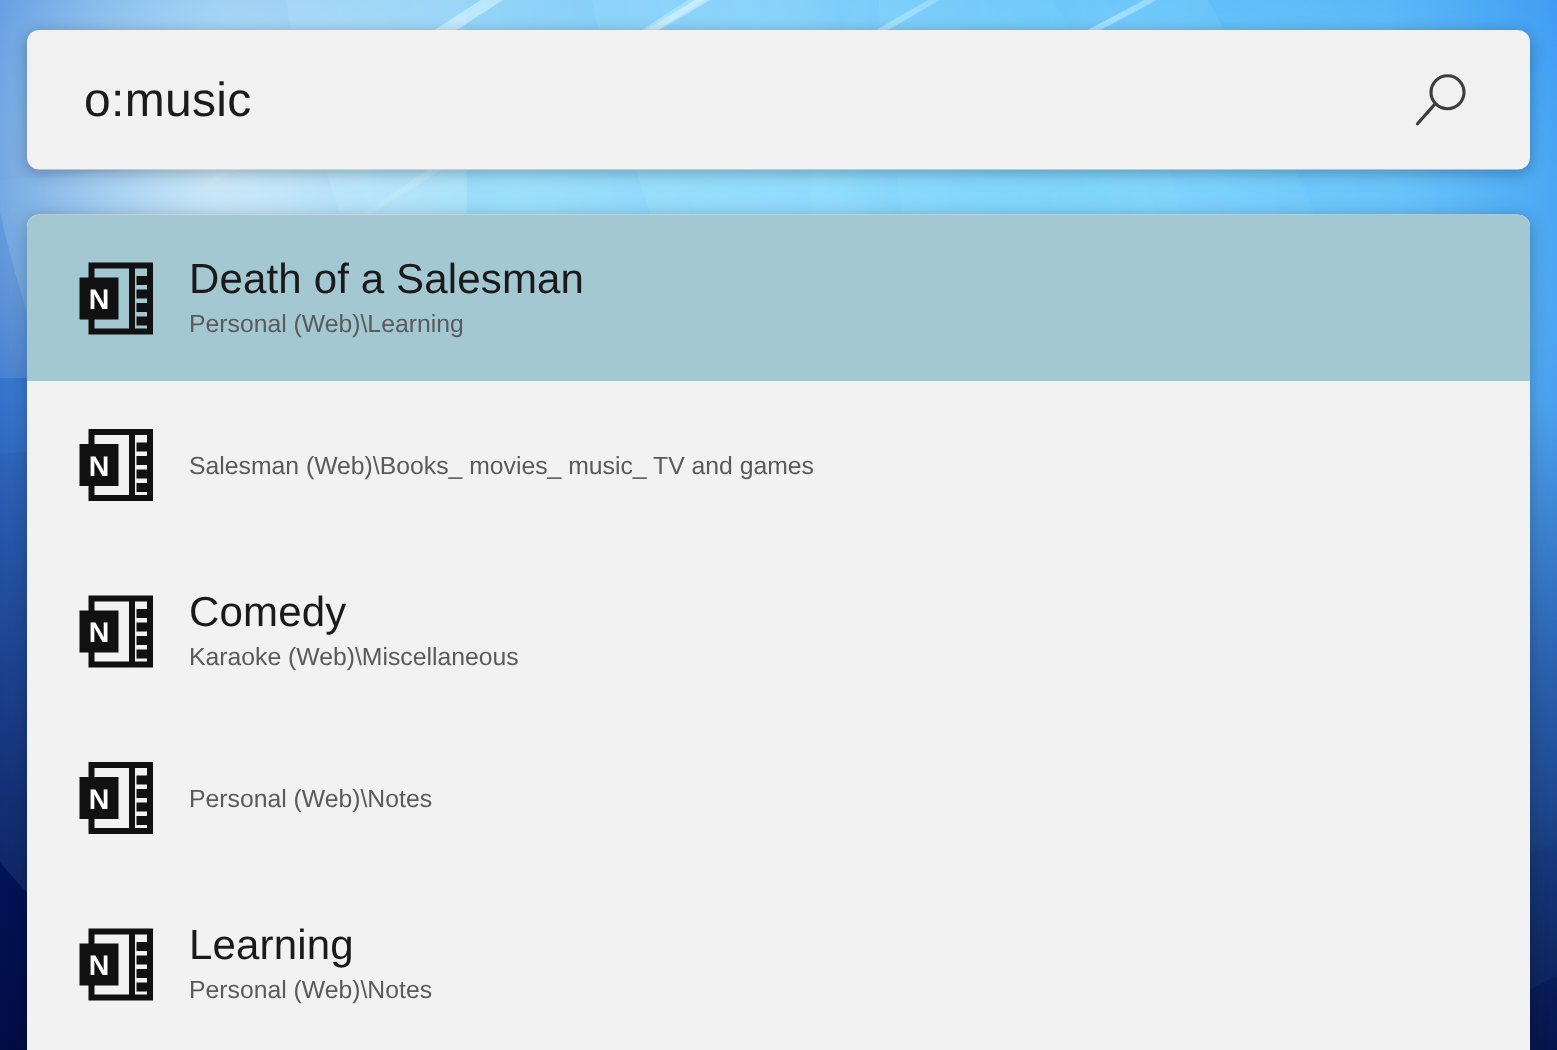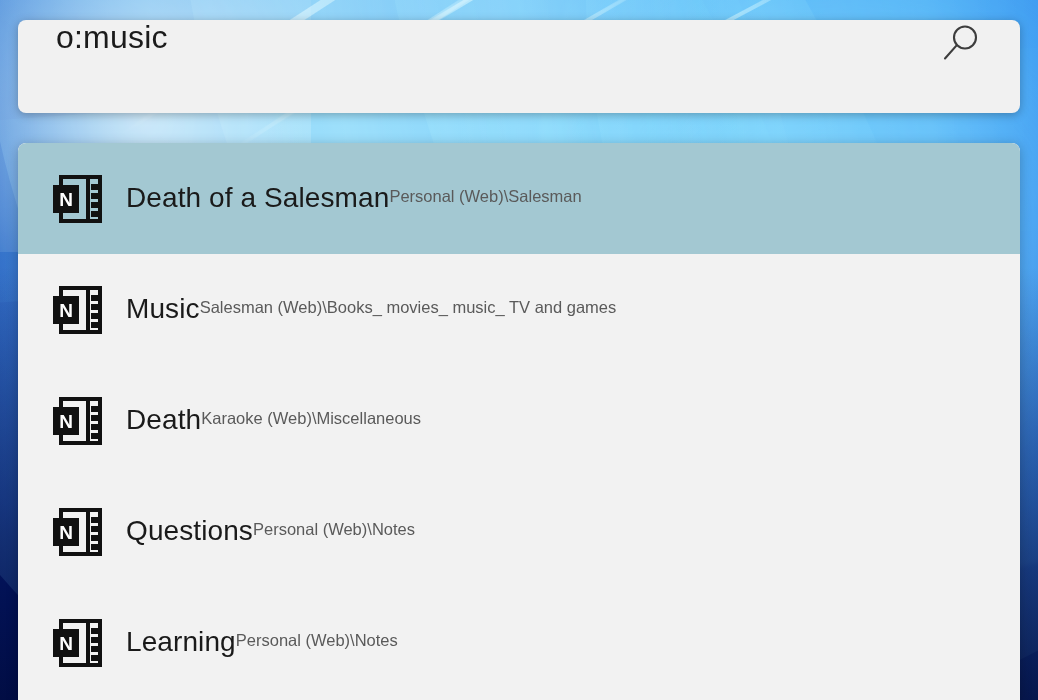--- a/index.html
+++ b/index.html
@@ -83,20 +83,21 @@
 
   
   .search-box {
     position: absolute;
     left: 18px; top: 20px;
     width: 1002px; height: 93px;
     background: #f1f1f1;
     border-radius: 8px;
     box-shadow: 0 2px 10px rgba(0,0,0,0.28);
     display: flex;
+    align-items: center;
     box-sizing: border-box;
     padding: 0 30px 0 38px;
   }
   .search-value {
     flex: 1 1 auto;
     font-size: 32px;
     font-weight: 400;
     color: #1b1b1b;
     letter-spacing: 0.2px;
     white-space: nowrap;
@@ -143,20 +144,21 @@
     border-radius: 8px 8px 0 0;
   }
   .onenote-icon {
     flex: 0 0 auto;
     width: 56px; height: 52px;
     margin-right: 20px;
     display: block;
   }
   .result-text {
     display: flex;
+    flex-direction: column;
     justify-content: center;
     min-width: 0;
   }
   .result-title {
     font-size: 28px;
     font-weight: 400;
     color: #1a1a1a;
     line-height: 1.16;
     letter-spacing: 0.1px;
     white-space: nowrap;
@@ -216,68 +218,66 @@
             <line x1="38" y1="4" x2="38" y2="48" stroke="#111" stroke-width="4"></line>
             <rect x="41" y="11" width="8" height="6" fill="#111"></rect>
             <rect x="41" y="20" width="8" height="6" fill="#111"></rect>
             <rect x="41" y="29" width="8" height="6" fill="#111"></rect>
             <rect x="41" y="38" width="8" height="6" fill="#111"></rect>
             <rect x="3" y="12" width="26" height="28" fill="#111"></rect>
             <text x="16" y="33" font-family="Liberation Sans, sans-serif" font-size="19" font-weight="bold" fill="#ffffff" text-anchor="middle">N</text>
           </svg>
           <div class="result-text">
             <div class="result-title">Death of a Salesman</div>
-            <div class="result-subtitle">Personal (Web)\Salesman</div>
+            <div class="result-subtitle">Personal (Web)\Learning</div>
           </div>
         </li>
         <li class="result-row">
           <svg class="onenote-icon" viewBox="0 0 56 52">
             <rect x="11" y="4" width="39" height="44" fill="none" stroke="#111" stroke-width="4"></rect>
             <line x1="38" y1="4" x2="38" y2="48" stroke="#111" stroke-width="4"></line>
             <rect x="41" y="11" width="8" height="6" fill="#111"></rect>
             <rect x="41" y="20" width="8" height="6" fill="#111"></rect>
             <rect x="41" y="29" width="8" height="6" fill="#111"></rect>
             <rect x="41" y="38" width="8" height="6" fill="#111"></rect>
             <rect x="3" y="12" width="26" height="28" fill="#111"></rect>
             <text x="16" y="33" font-family="Liberation Sans, sans-serif" font-size="19" font-weight="bold" fill="#ffffff" text-anchor="middle">N</text>
           </svg>
           <div class="result-text">
-            <div class="result-title">Music</div>
             <div class="result-subtitle">Salesman (Web)\Books_ movies_ music_ TV and games</div>
           </div>
         </li>
         <li class="result-row">
           <svg class="onenote-icon" viewBox="0 0 56 52">
             <rect x="11" y="4" width="39" height="44" fill="none" stroke="#111" stroke-width="4"></rect>
             <line x1="38" y1="4" x2="38" y2="48" stroke="#111" stroke-width="4"></line>
             <rect x="41" y="11" width="8" height="6" fill="#111"></rect>
             <rect x="41" y="20" width="8" height="6" fill="#111"></rect>
             <rect x="41" y="29" width="8" height="6" fill="#111"></rect>
             <rect x="41" y="38" width="8" height="6" fill="#111"></rect>
             <rect x="3" y="12" width="26" height="28" fill="#111"></rect>
             <text x="16" y="33" font-family="Liberation Sans, sans-serif" font-size="19" font-weight="bold" fill="#ffffff" text-anchor="middle">N</text>
           </svg>
           <div class="result-text">
-            <div class="result-title">Death</div>
+            <div class="result-title">Comedy</div>
             <div class="result-subtitle">Karaoke (Web)\Miscellaneous</div>
           </div>
         </li>
         <li class="result-row">
           <svg class="onenote-icon" viewBox="0 0 56 52">
             <rect x="11" y="4" width="39" height="44" fill="none" stroke="#111" stroke-width="4"></rect>
             <line x1="38" y1="4" x2="38" y2="48" stroke="#111" stroke-width="4"></line>
             <rect x="41" y="11" width="8" height="6" fill="#111"></rect>
             <rect x="41" y="20" width="8" height="6" fill="#111"></rect>
             <rect x="41" y="29" width="8" height="6" fill="#111"></rect>
             <rect x="41" y="38" width="8" height="6" fill="#111"></rect>
             <rect x="3" y="12" width="26" height="28" fill="#111"></rect>
             <text x="16" y="33" font-family="Liberation Sans, sans-serif" font-size="19" font-weight="bold" fill="#ffffff" text-anchor="middle">N</text>
           </svg>
           <div class="result-text">
-            <div class="result-title">Questions</div>
             <div class="result-subtitle">Personal (Web)\Notes</div>
           </div>
         </li>
         <li class="result-row">
           <svg class="onenote-icon" viewBox="0 0 56 52">
             <rect x="11" y="4" width="39" height="44" fill="none" stroke="#111" stroke-width="4"></rect>
             <line x1="38" y1="4" x2="38" y2="48" stroke="#111" stroke-width="4"></line>
             <rect x="41" y="11" width="8" height="6" fill="#111"></rect>
             <rect x="41" y="20" width="8" height="6" fill="#111"></rect>
             <rect x="41" y="29" width="8" height="6" fill="#111"></rect>

